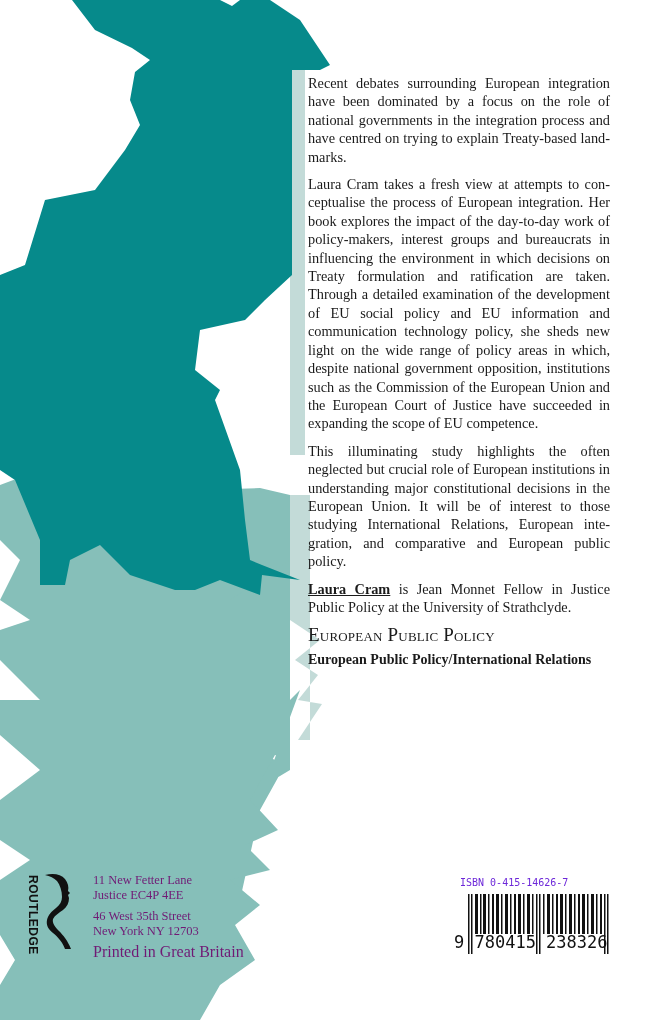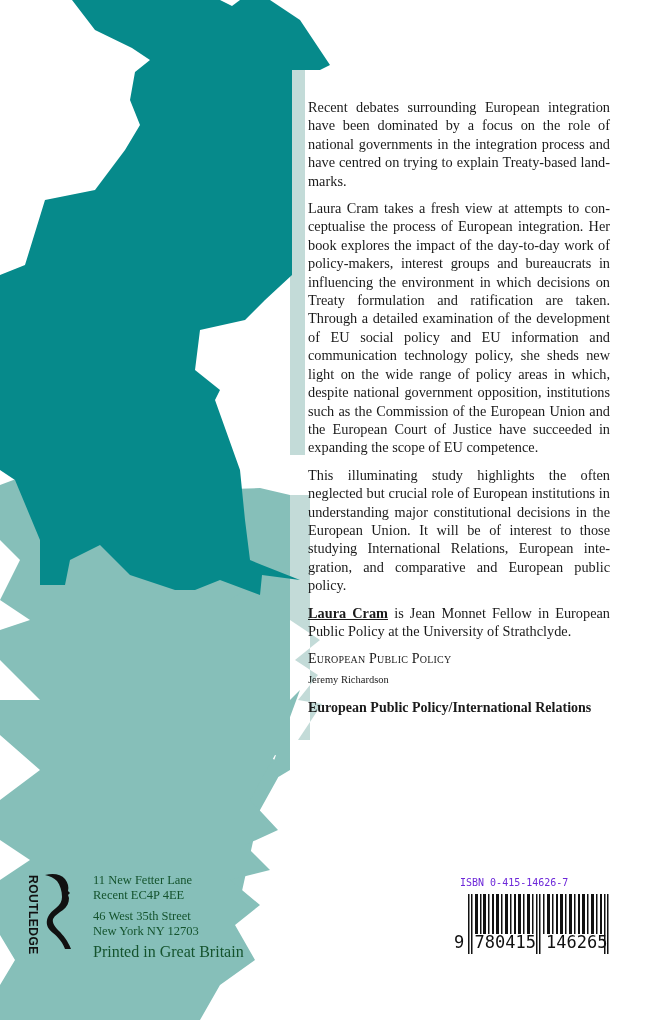--- a/index.html
+++ b/index.html
@@ -7,42 +7,41 @@
       width: 660px; height: 1020px; position: relative; overflow: hidden;
       background: #ffffff;
       font-family: "Liberation Serif", "DejaVu Serif", serif;
       color: #1a1a1a;
     }
     .bg-shapes { position: absolute; left: 0; top: 0; width: 660px; height: 1020px; z-index: 0; }
     .blurb {
       position: absolute; left: 308px; top: 74px; width: 302px; z-index: 2;
       font-size: 14.3px; line-height: 18.4px; text-align: justify;
       hyphens: manual;
-      margin-top: 24px;
     }
     .blurb p { margin: 0 0 9px 0; }
     .blurb .author-name { font-weight: bold; text-decoration: underline; }
     .series-title {
-      margin: 10px 0 2px 0; font-size: 14px; letter-spacing: 0.2px;
+      margin: 10px 0 2px 0; font-size: 19px; letter-spacing: 0.2px;
       font-variant: small-caps; text-transform: none;
     }
     .series-editor { margin: 0 0 10px 0; font-size: 10.5px; }
     .subject { font-weight: bold; font-size: 14px; margin: 6px 0 0 0; }
 
     .publisher {
       position: absolute; left: 27px; top: 873px; z-index: 2;
       display: flex; align-items: flex-start;
     }
     .routledge-word {
       writing-mode: vertical-rl; font-family: "Liberation Sans", "DejaVu Sans", sans-serif;
       font-weight: bold; font-size: 12px; letter-spacing: 0.5px; color: #111;
       margin-top: 2px; height: 78px; line-height: 12px;
     }
     .routledge-logo { width: 36px; height: 78px; margin-left: 4px; }
-    .address { margin-left: 14px; font-size: 12.5px; line-height: 15px; color: #14532d; }
+    .address { margin-left: 14px; font-size: 12.5px; line-height: 15px; color: #701a75; }
     .address .addr-line { display: block; }
     .address .gap { height: 6px; }
     .address .printed { font-size: 16px; margin-top: 5px; }
 
     .barcode-block {
       position: absolute; left: 454px; top: 874px; z-index: 2;
       background: #ffffff; width: 175px; height: 90px;
     }
     .isbn-label {
       position: absolute; left: 6px; top: 3px;
@@ -71,34 +70,33 @@
   <polygon fill="#068a8b" points="72,0 270,0 300,20 330,65 320,70 292,70 292,275 265,300 245,320 200,330 195,370 220,390 215,400 240,470 245,520 250,560 262,565 300,580 262,575 260,595 220,580 195,590 175,590 130,575 100,545 70,560 65,585 40,585 40,540 15,480 0,470 0,275 25,265 45,200 95,190 125,150 140,125 130,100 135,72 150,60 132,48 95,30"></polygon>
 
   <polygon fill="#ffffff" points="220,0 240,0 232,6"></polygon>
   <polygon fill="#ffffff" points="280,0 300,0 290,8"></polygon>
 </svg>
 
 <div class="blurb">
   <p>Recent debates surrounding European integration have been dominated by a focus on the role of national governments in the integration process and have centred on trying to explain Treaty-based land-marks.</p>
   <p>Laura Cram takes a fresh view at attempts to con­ceptualise the process of European integration. Her book explores the impact of the day-to-day work of policy-makers, interest groups and bureaucrats in influencing the environment in which decisions on Treaty formulation and ratifi­cation are taken. Through a detailed examination of the development of EU social policy and EU information and communication technology poli­cy, she sheds new light on the wide range of policy areas in which, despite national government oppo­sition, institutions such as the Commission of the European Union and the European Court of Justice have succeeded in expanding the scope of EU competence.</p>
   <p>This illuminating study highlights the often neglected but crucial role of European institutions in understanding major constitutional decisions in the European Union. It will be of interest to those studying International Relations, European inte­gration, and comparative and European public policy.</p>
-  <p><span class="author-name">Laura Cram</span><span> is Jean Monnet Fellow in European Public Policy at the University of Strathclyde.</span></p>
+  <p><span class="author-name">Laura Cram</span><span> is Jean Monnet Fellow in Justice Public Policy at the University of Strathclyde.</span></p>
   <div class="series-title">European Public Policy</div>
-  <div class="series-editor">Jeremy Richardson</div>
   <div class="subject">European Public Policy/International Relations</div>
 </div>
 
 <div class="publisher">
   <div class="routledge-word">ROUTLEDGE</div>
   <svg class="routledge-logo" viewBox="0 0 36 78" xmlns="http://www.w3.org/2000/svg">
     <path fill="#111" d="M2,2 C10,0 18,1 22,6 C25,10 26,14 25,18 L27,20 L25,22 L26,25 C26,30 24,34 20,37 C16,40 12,42 10,46 C9,50 12,54 16,58 C20,62 25,68 28,76 L22,76 C20,70 15,64 10,60 C5,56 3,52 4,47 C5,42 9,38 13,35 C17,32 19,28 19,24 C19,18 17,12 14,8 C11,5 7,3 2,2 Z"></path>
   </svg>
   <div class="address">
     <span class="addr-line">11 New Fetter Lane</span>
-    <span class="addr-line">Recent EC4P 4EE</span>
+    <span class="addr-line">Justice EC4P 4EE</span>
     <div class="gap"></div>
     <span class="addr-line">46 West 35th Street</span>
     <span class="addr-line">New York NY 12703</span>
     <span class="addr-line printed">Printed in Great Britain</span>
   </div>
 </div>
 
 <div class="barcode-block">
   <div class="isbn-label">ISBN 0-415-14626-7</div>
   <svg class="barcode-svg" width="150" height="60" viewBox="0 0 150 60" xmlns="http://www.w3.org/2000/svg">
@@ -132,14 +130,14 @@
       <rect x="110" y="0" width="2" height="40"></rect>
       <rect x="114" y="0" width="3" height="40"></rect>
       <rect x="119" y="0" width="1.5" height="40"></rect>
       <rect x="123" y="0" width="3" height="40"></rect>
       <rect x="128" y="0" width="1.5" height="40"></rect>
       <rect x="132" y="0" width="2" height="40"></rect>
       <rect x="136" y="0" width="1.5" height="60"></rect>
       <rect x="139" y="0" width="1.5" height="60"></rect>
     </g>
   </svg>
-  <div class="barcode-digits">9 780415 146265</div>
+  <div class="barcode-digits">9 780415 238326</div>
 </div>
 
 </body></html>

